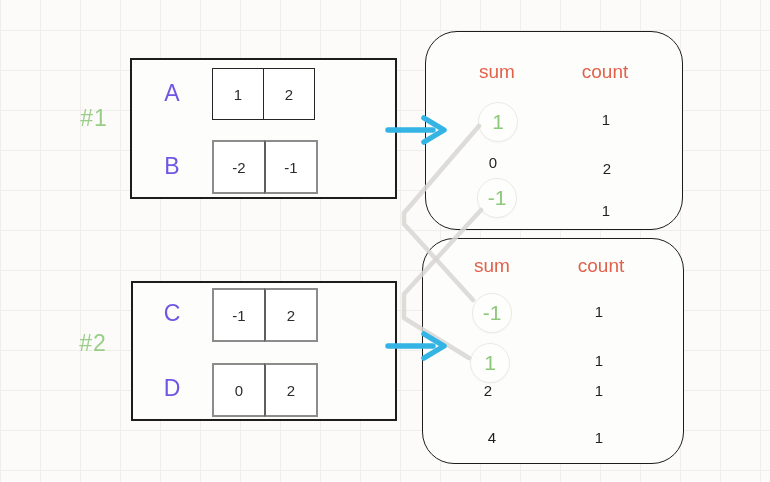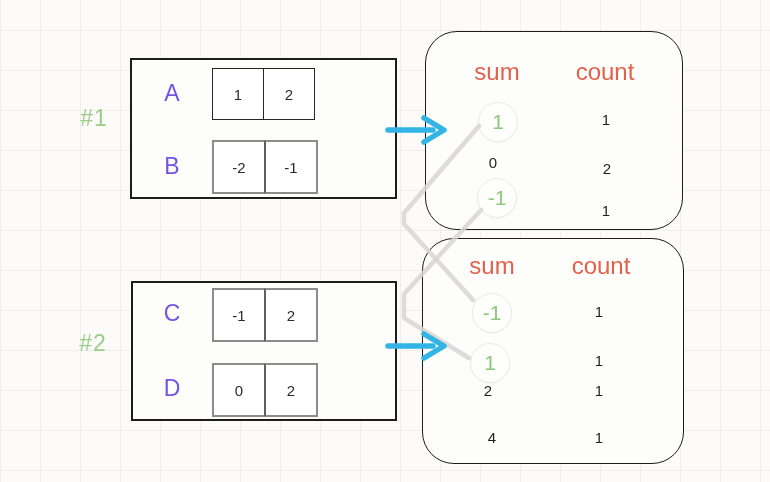--- a/index.html
+++ b/index.html
@@ -24,21 +24,21 @@
   .cellrow{display:flex;background:#fff;}
   .cell{width:50px;height:50px;display:flex;align-items:center;justify-content:center;
         font-size:15px;color:#2b2b2b;}
   .cells-dark .cell{border:1.5px solid #262626;}
   .cells-dark .cell + .cell{border-left:none;}
   .cells-dark{outline:0;}
   .cells-gray .cell{border:2px solid #8c8c8c;}
   .cells-gray .cell + .cell{border-left:2px solid #5f5f5f;margin-left:-2px;}
   
   .result-box{border:1.7px solid #1d1d1d;border-radius:32px;background:#fdfdfc;}
-  .hdr{font-size:24px;color:#e2614b;}
+  .hdr{font-size:19px;color:#e2614b;}
   .plain-num{font-size:15px;color:#1f1f1f;}
   .sum-circle{width:38px;height:38px;border-radius:50%;border:1.5px solid #eaeae6;
               background:#fefefd;display:flex;align-items:center;justify-content:center;
               box-shadow:0 1px 2px rgba(0,0,0,0.03);}
   .green-num{font-size:21px;color:#8ec87c;}
   .center{transform:translate(-50%,-50%);}
   svg.overlay{position:absolute;left:0;top:0;pointer-events:none;}
 </style>
 </head>
 <body>

